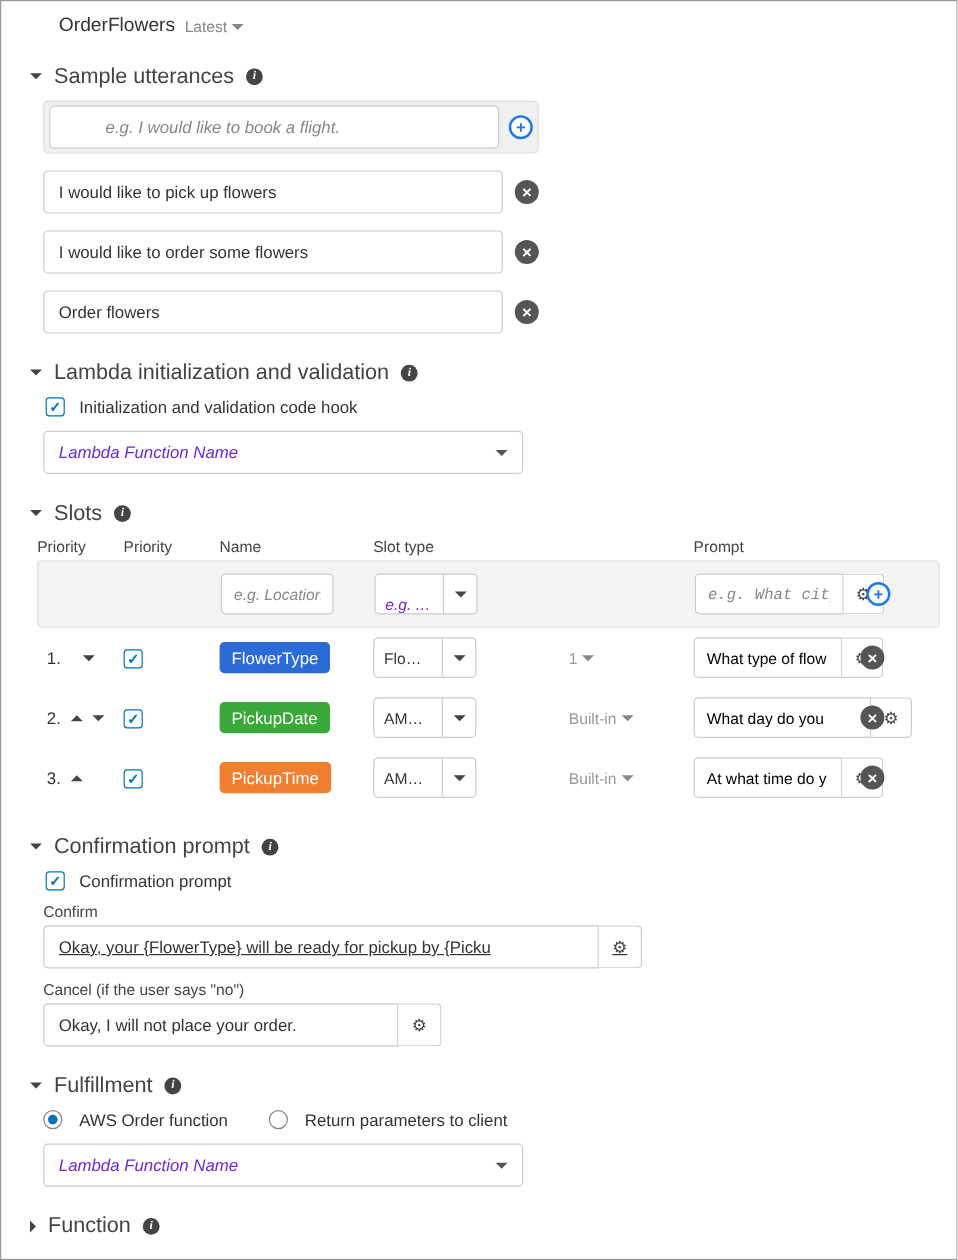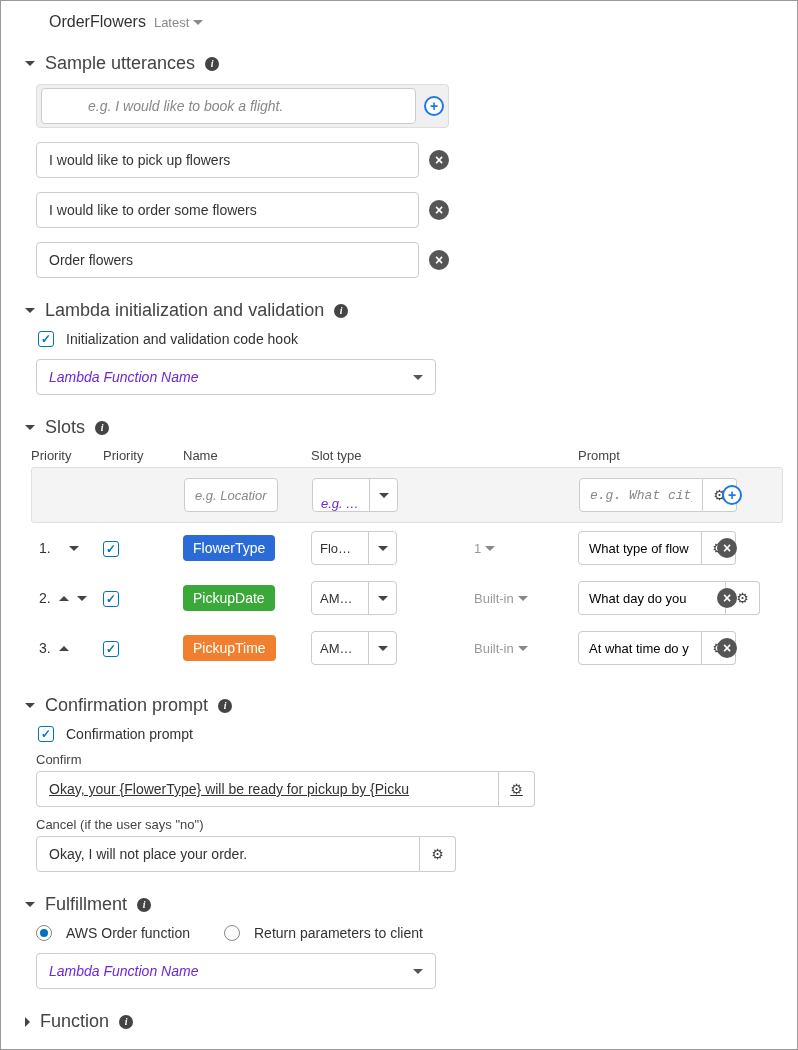--- a/index.html
+++ b/index.html
@@ -511,21 +511,21 @@
         <span>Confirmation prompt</span>
       </div>
       <div class="label-sm">Confirm</div>
       <div class="input-group" style="width:499px;text-decoration:underline;">
         <input class="text-input" style="width: 380px; border-top-right-radius: 0px; border-bottom-right-radius: 0px;" value="Okay, your {FlowerType} will be ready for pickup by {Picku">
         <span class="gear-addon">
             <span class="gear-icon">⚙</span>
           </span>
       </div>
       <div class="label-sm">Cancel (if the user says "no")</div>
-      <div class="input-group" style="width:420px;">
+      <div class="input-group" style="width:332px;">
         <input class="text-input" style="width: 380px; border-top-right-radius: 0px; border-bottom-right-radius: 0px;" value="Okay, I will not place your order.">
         <span class="gear-addon">
             <span class="gear-icon">⚙</span>
           </span>
       </div>
     </div>
   </div>
 
   <div class="section">
     <div class="section-hdr">

